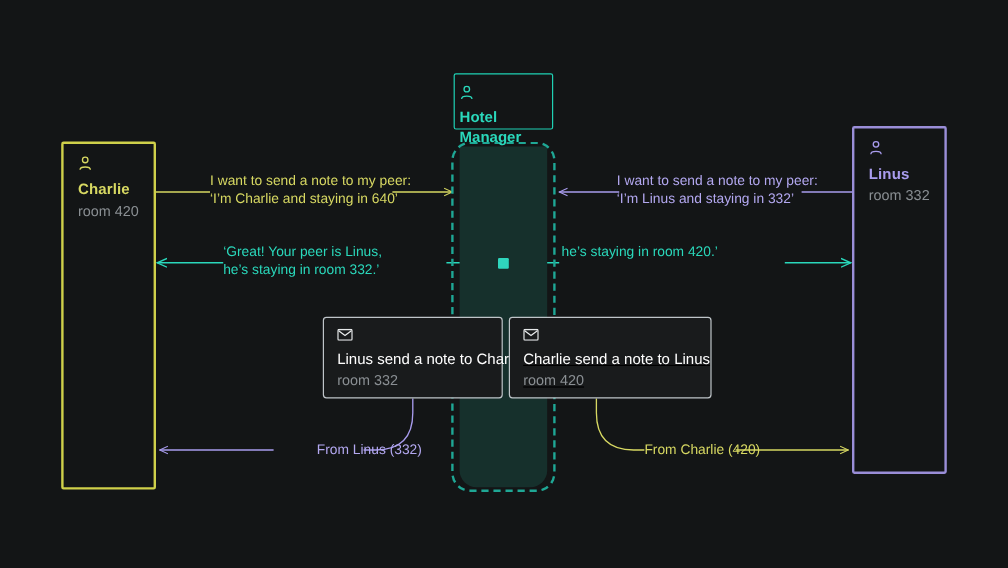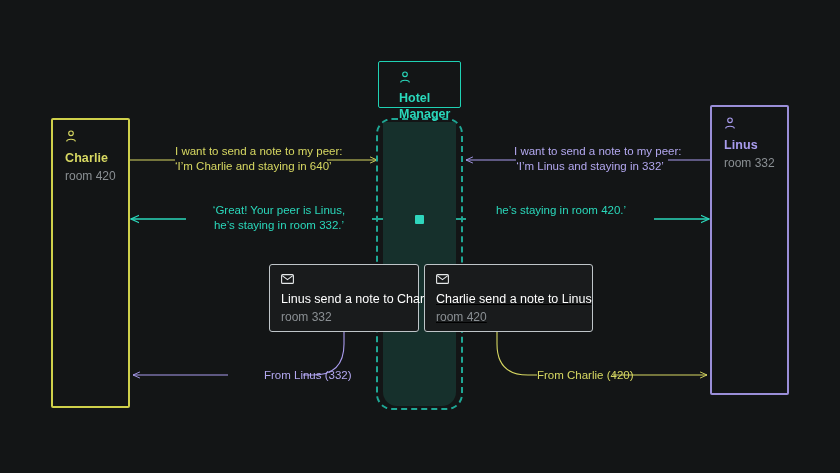--- a/index.html
+++ b/index.html
@@ -49,21 +49,21 @@
 
   
   .person-icon { display:block; width: 12px; height: 13px; }
 
   
   .hm-box {
     box-sizing: border-box;
     border: 1px solid #1fd1b4;
     border-radius: 2px;
     background: #131516;
-    padding: 9px 20px;
+    padding: 9px 4px;
   }
   .hm-title {
     font-size: 12.5px;
     font-weight: bold;
     color: #2ad8bb;
     line-height: 16px;
     margin-top: 6px;
   }
 
   
@@ -101,21 +101,21 @@
     color: #8a8f93;
     line-height: 16px;
     margin-top: 2px;
   }
   .mail-icon { display:block; width: 13px; height: 10px; }
 
   
   .edge-label {
     font-size: 11.5px;
     line-height: 15px;
-    text-align: center;
+    text-align: left;
     white-space: nowrap;
   }
   .lbl-yellow { color: #d7d862; }
   .lbl-purple { color: #b3a8f0; }
   .lbl-teal   { color: #2ad8bb; }
 
   svg { display: block; }
   .wires { position:absolute; left:0; top:0; }
 </style>
 </head>

